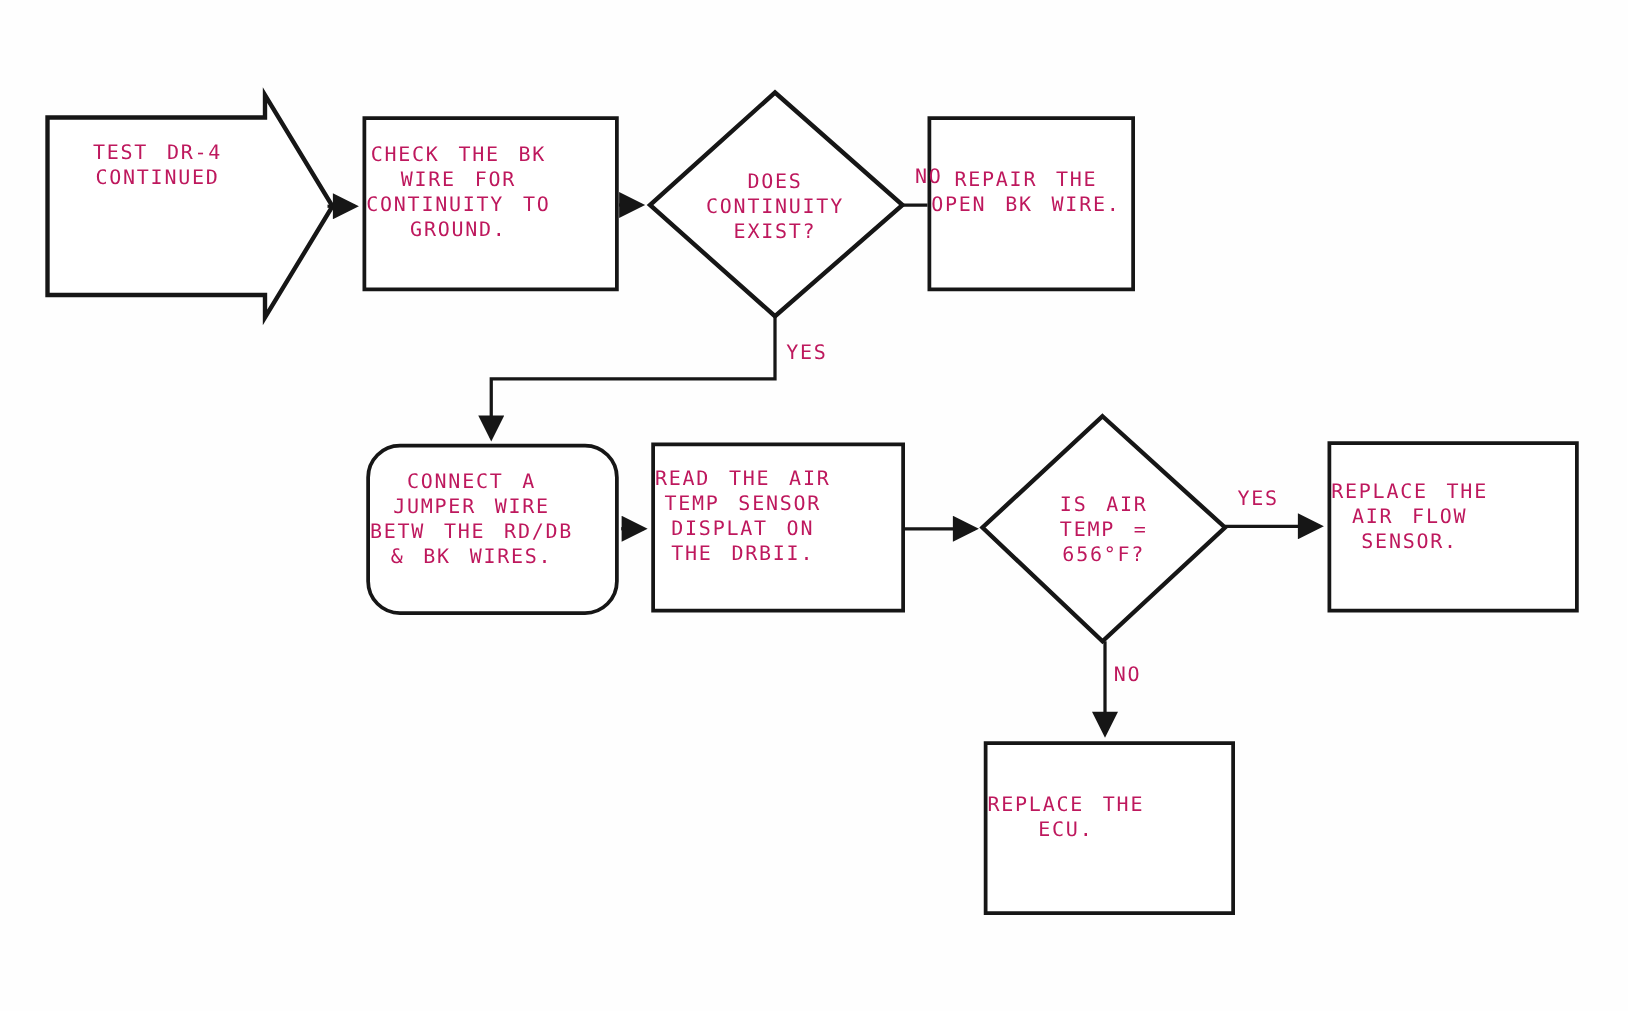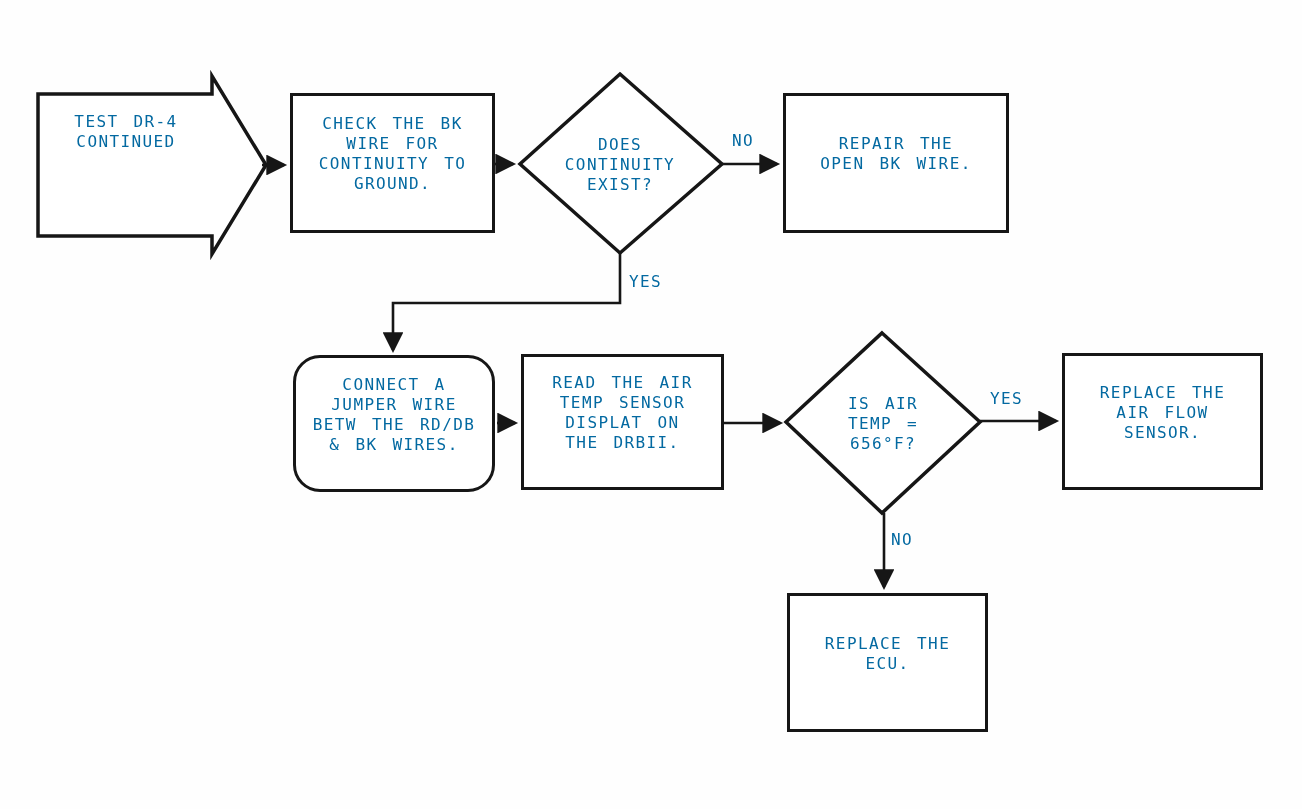--- a/index.html
+++ b/index.html
@@ -6,21 +6,21 @@
     margin: 0;
     padding: 0;
     background: #ffffff;
   }
   .canvas {
     position: relative;
     width: 1302px;
     height: 809px;
     background: #fefefe;
     font-family: "DejaVu Sans Mono", "Liberation Mono", monospace;
-    color: #0369a1;
+    color: #be185d;
     overflow: hidden;
   }
   .wires {
     position: absolute;
     left: 0;
     top: 0;
   }
   .node-label,
   .edge-label {
     font-size: 16px;
@@ -30,21 +30,21 @@
     white-space: pre-line;
     text-align: center;
   }
   .rect-node {
     position: absolute;
     box-sizing: border-box;
     border: 3px solid #161616;
     background: #ffffff;
     display: flex;
     align-items: center;
-    justify-content: center;
+    justify-content: flex-start;
   }
   .rect-node .node-label {
     transform: translateY(-9px);
   }
   .shape-label {
     position: absolute;
     transform: translate(-50%, -50%);
   }
   .pentagon-label {
     position: absolute;
@@ -87,21 +87,21 @@
   <div class="pentagon-label node-label">TEST DR-4
 CONTINUED</div>
 
   <div class="rect-node" style="left:290px; top:93px; width:205px; height:140px;">
     <span class="node-label">CHECK THE BK
 WIRE FOR
 CONTINUITY TO
 GROUND.</span>
   </div>
 
-  <div class="rect-node" style="left:783px; top:93px; width:226px; height:140px;">
+  <div class="rect-node" style="left:742px; top:93px; width:166px; height:140px;">
     <span class="node-label">REPAIR THE
 OPEN BK WIRE.</span>
   </div>
 
   <div class="rect-node" style="left:293px; top:355px; width:202px; height:137px;border-radius:27px;">
     <span class="node-label">CONNECT A
 JUMPER WIRE
 BETW THE RD/DB
 &amp; BK WIRES.</span>
   </div>

